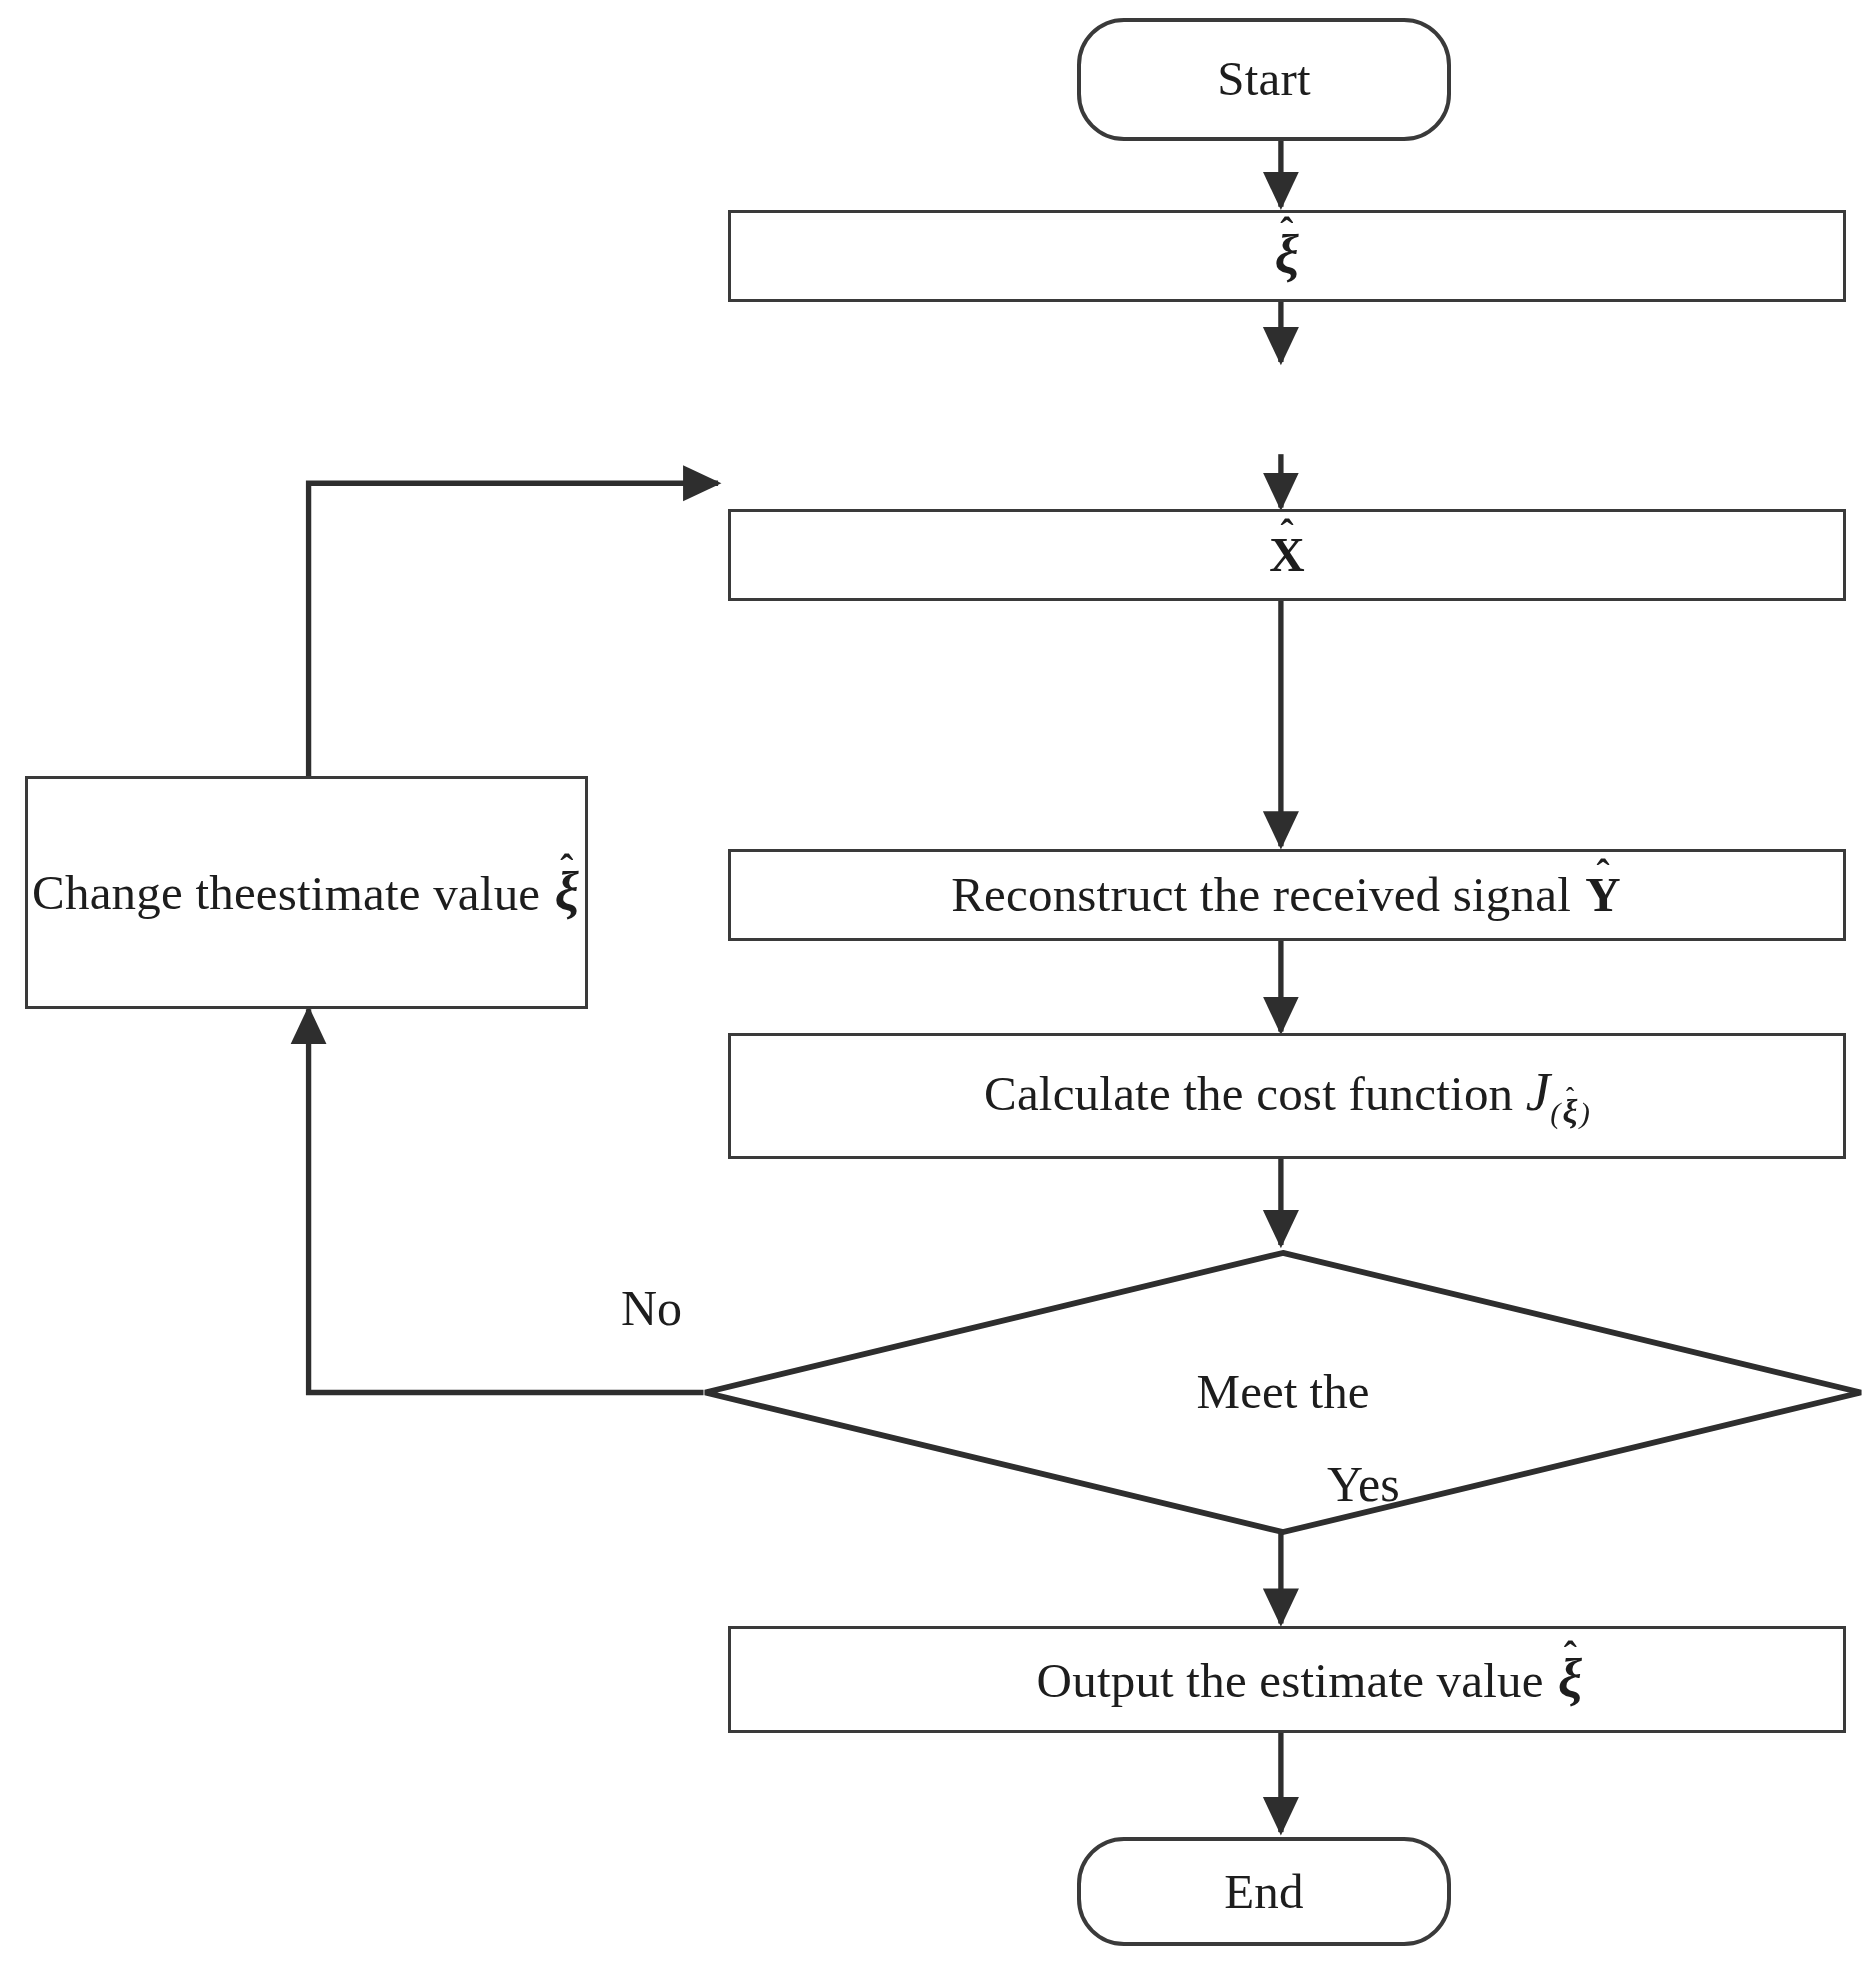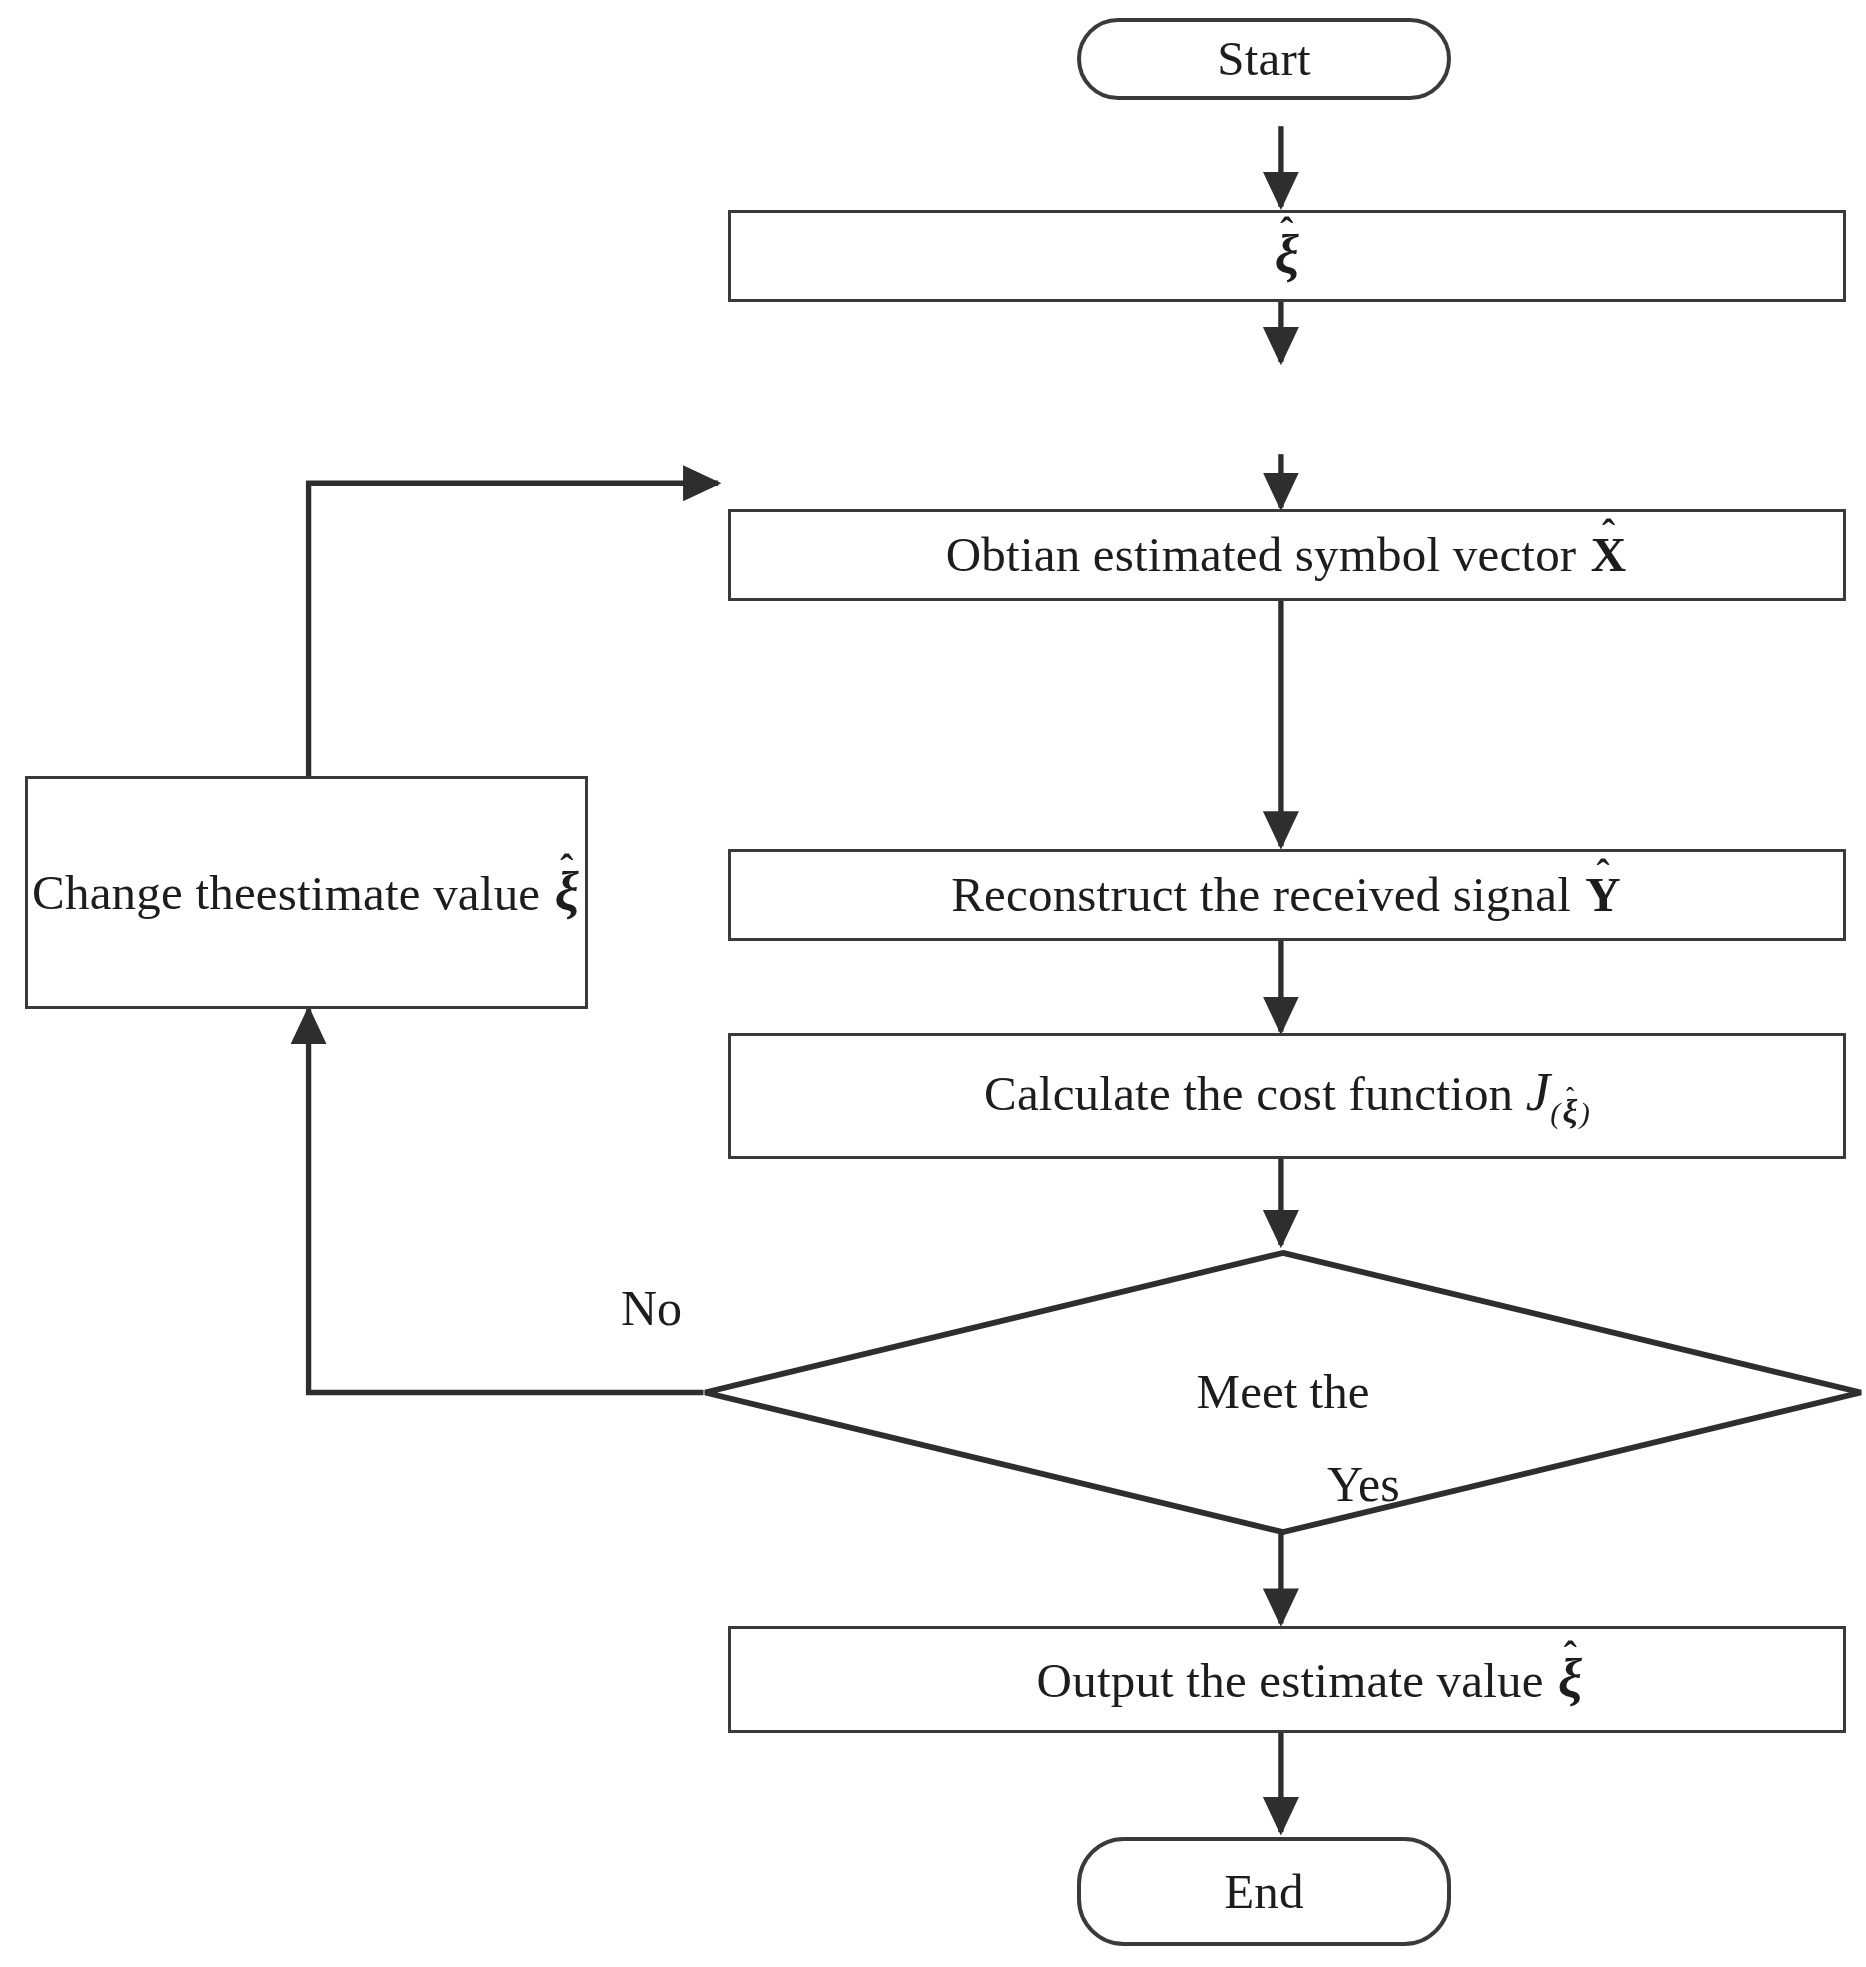--- a/index.html
+++ b/index.html
@@ -143,34 +143,34 @@
       <path d="M 725 1435 L 318 1435 L 318 1040" marker-end="url(#arrow)"></path>
 
       <path d="M 318 800 L 318 498 L 740 498" marker-end="url(#arrow)"></path>
 
       <path d="M 1320 1580 L 1320 1673" marker-end="url(#arrow)"></path>
 
       <path d="M 1320 1785 L 1320 1888" marker-end="url(#arrow)"></path>
     </g>
   </svg>
 
-  <div class="node terminator" style="left:1077px; top:17.5px; width:374px; height:82px;">
+  <div class="node terminator" style="left:1077px; top:17.5px; width:374px; height:123px;">
     <span class="node-label">Start</span>
   </div>
 
   <div class="node process" style="left:728px; top:210px; width:1118px; height:92px;">
     <span class="node-label">
       <span class="hatwrap"><span class="hat">ˆ</span><span class="xi">ξ</span></span>
     </span>
   </div>
 
 
   <div class="node process" style="left:728px; top:509px; width:1118px; height:92px;">
     <span class="node-label">
-      <span>Obtian estimated symbol vector </span><span class="hatwrap"><span class="hat">ˆ</span><span class="boldvec">X</span></span>
+      <span class="hatwrap"><span class="hat">ˆ</span><span class="boldvec">X</span></span>
     </span>
   </div>
 
   <div class="node process" style="left:728px; top:849px; width:1118px; height:92px;">
     <span class="node-label">
       <span>Reconstruct the received signal </span><span class="hatwrap"><span class="hat">ˆ</span><span class="boldvec">Y</span></span>
     </span>
   </div>
 
   <div class="node process" style="left:728px; top:1033px; width:1118px; height:126px;">

